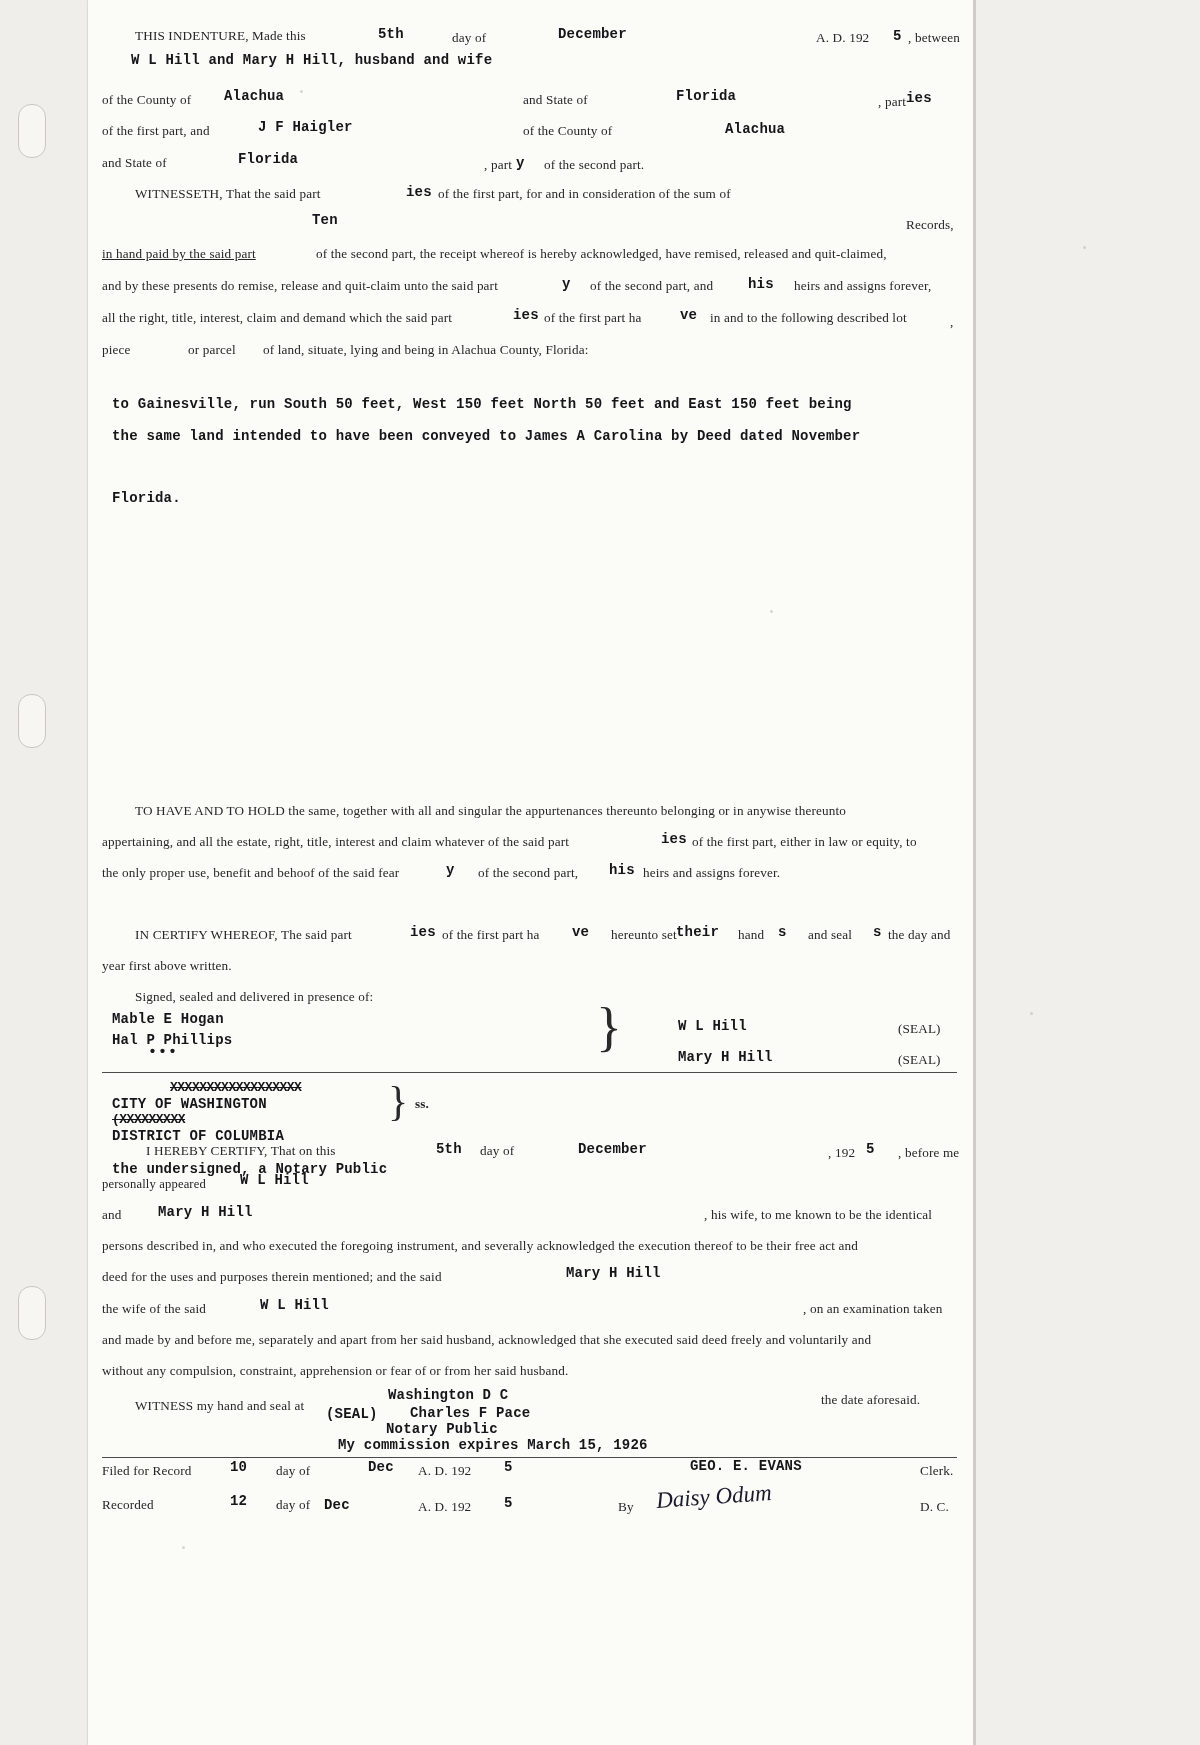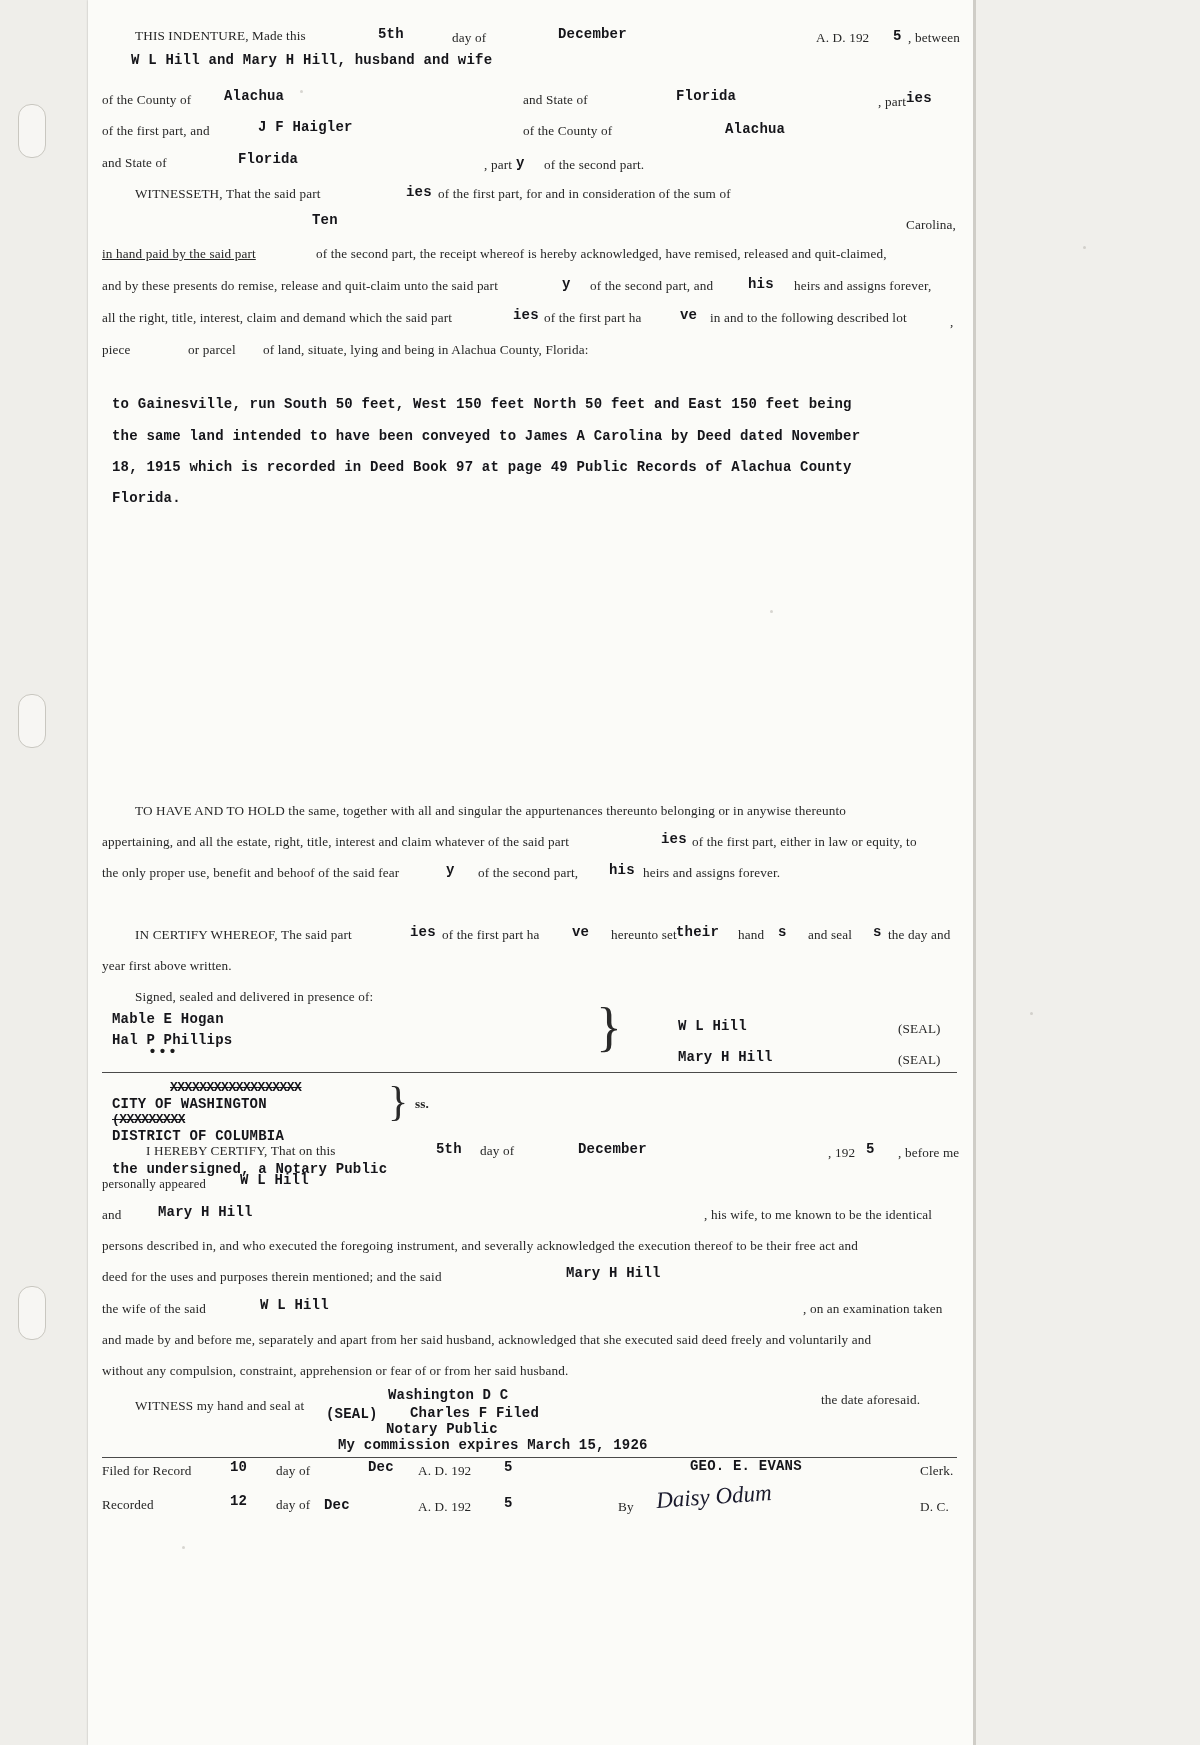--- a/index.html
+++ b/index.html
@@ -174,21 +174,21 @@
     <div class="pr" style="left:14px;top:155px;">and State of</div>
     <div class="tw" style="left:150px;top:151px;">Florida</div>
     <div class="pr" style="left:396px;top:157px;">, part</div>
     <div class="tw" style="left:428px;top:155px;">y</div>
     <div class="pr" style="left:456px;top:157px;">of the second part.</div>
 
     <div class="pr" style="left:47px;top:186px;">WITNESSETH, That the said part</div>
     <div class="tw" style="left:318px;top:184px;">ies</div>
     <div class="pr" style="left:350px;top:186px;">of the first part, for and in consideration of the sum of</div>
     <div class="tw" style="left:224px;top:212px;">Ten</div>
-    <div class="pr" style="left:818px;top:217px;">Carolina,</div>
+    <div class="pr" style="left:818px;top:217px;">Records,</div>
 
     <div class="pr" style="left:14px;top:246px;text-decoration:underline;">in hand paid by the said part</div>
     <div class="pr" style="left:228px;top:246px;">of the second part, the receipt whereof is hereby acknowledged, have remised, released and quit-claimed,</div>
 
     <div class="pr" style="left:14px;top:278px;">and by these presents do remise, release and quit-claim unto the said part</div>
     <div class="tw" style="left:474px;top:276px;">y</div>
     <div class="pr" style="left:502px;top:278px;">of the second part, and</div>
     <div class="tw" style="left:660px;top:276px;">his</div>
     <div class="pr" style="left:706px;top:278px;">heirs and assigns forever,</div>
 
@@ -198,21 +198,20 @@
     <div class="tw" style="left:592px;top:307px;">ve</div>
     <div class="pr" style="left:622px;top:310px;">in and to the following described lot</div>
     <div class="pr" style="left:862px;top:314px;">,</div>
 
     <div class="pr" style="left:14px;top:342px;">piece</div>
     <div class="pr" style="left:100px;top:342px;">or parcel</div>
     <div class="pr" style="left:175px;top:342px;">of land, situate, lying and being in Alachua County, Florida:</div>
 
     <div class="tw" style="left:24px;top:396px;">to Gainesville, run South 50 feet, West 150 feet North 50 feet and East 150 feet being</div>
     <div class="tw" style="left:24px;top:428px;">the same land intended to have been conveyed to James A Carolina by Deed dated November</div>
-    <div class="tw" style="left:24px;top:459px;">18, 1915 which is recorded in Deed Book 97 at page 49 Public Records of Alachua County</div>
     <div class="tw" style="left:24px;top:490px;">Florida.</div>
 
     <div class="pr" style="left:47px;top:803px;">TO HAVE AND TO HOLD the same, together with all and singular the appurtenances thereunto belonging or in anywise thereunto</div>
     <div class="pr" style="left:14px;top:834px;">appertaining, and all the estate, right, title, interest and claim whatever of the said part</div>
     <div class="tw" style="left:573px;top:831px;">ies</div>
     <div class="pr" style="left:604px;top:834px;">of the first part, either in law or equity, to</div>
     <div class="pr" style="left:14px;top:865px;">the only proper use, benefit and behoof of the said fear</div>
     <div class="tw" style="left:358px;top:862px;">y</div>
     <div class="pr" style="left:390px;top:865px;">of the second part,</div>
     <div class="tw" style="left:521px;top:862px;">his</div>
@@ -277,21 +276,21 @@
     <div class="tw" style="left:172px;top:1297px;">W L Hill</div>
     <div class="pr" style="left:715px;top:1301px;">, on an examination taken</div>
 
     <div class="pr" style="left:14px;top:1332px;">and made by and before me, separately and apart from her said husband, acknowledged that she executed said deed freely and voluntarily and</div>
     <div class="pr" style="left:14px;top:1363px;">without any compulsion, constraint, apprehension or fear of or from her said husband.</div>
 
     <div class="pr" style="left:47px;top:1398px;">WITNESS my hand and seal at</div>
     <div class="tw" style="left:300px;top:1387px;">Washington D C</div>
     <div class="pr" style="left:733px;top:1392px;">the date aforesaid.</div>
     <div class="tw" style="left:238px;top:1406px;">(SEAL)</div>
-    <div class="tw" style="left:322px;top:1405px;">Charles F Filed</div>
+    <div class="tw" style="left:322px;top:1405px;">Charles F Pace</div>
     <div class="tw" style="left:298px;top:1421px;">Notary Public</div>
     <div class="tw" style="left:250px;top:1437px;">My commission expires March 15, 1926</div>
 
     <div class="rule" style="left:14px;top:1457px;width:855px;"></div>
 
     <div class="pr" style="left:14px;top:1463px;">Filed for Record</div>
     <div class="tw" style="left:142px;top:1459px;">10</div>
     <div class="pr" style="left:188px;top:1463px;">day of</div>
     <div class="tw" style="left:280px;top:1459px;">Dec</div>
     <div class="pr" style="left:330px;top:1463px;">A. D. 192</div>

